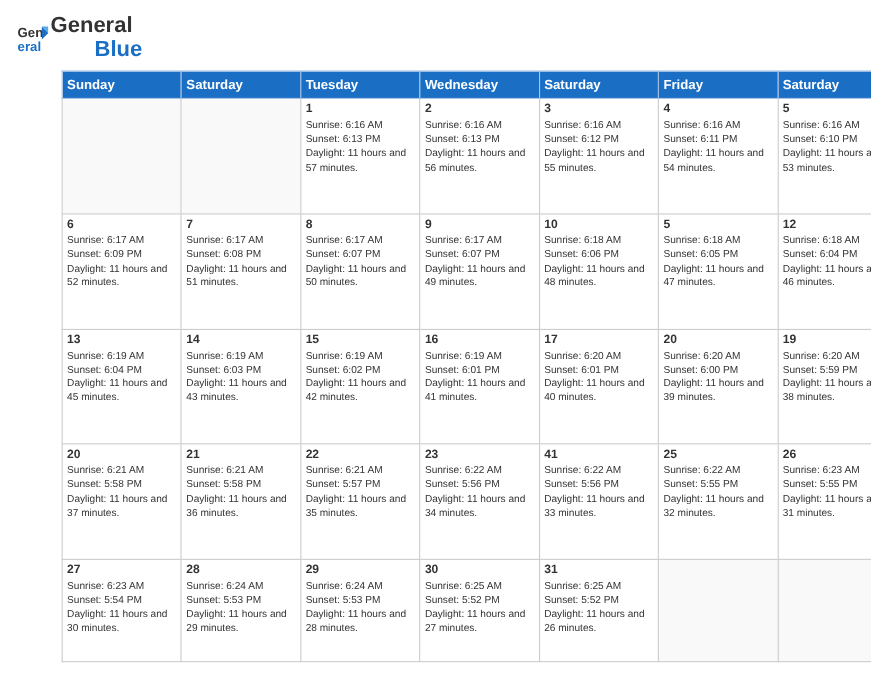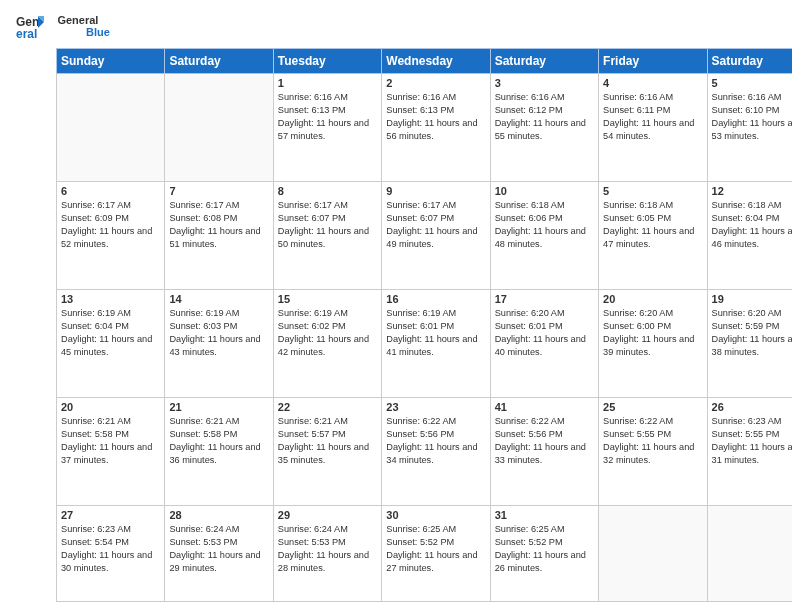--- a/index.html
+++ b/index.html
@@ -15,29 +15,28 @@
       height: 612px;
       padding: 12px 16px 10px 16px;
       display: flex;
       flex-direction: column;
     }
     .header {
       display: flex;
       justify-content: space-between;
       align-items: flex-start;
       margin-bottom: 8px;
-      text-align: center;
     }
     .logo {
       display: flex;
       align-items: center;
       gap: 0;
     }
     .logo-text {
-      font-size: 11px;
+      font-size: 20px;
       font-weight: bold;
       color: #333;
       line-height: 1.1;
     }
     .logo-text span {
       color: #1a6fc4;
       margin-left: 40px;
     }
     .logo-icon {
       width: 28px;

